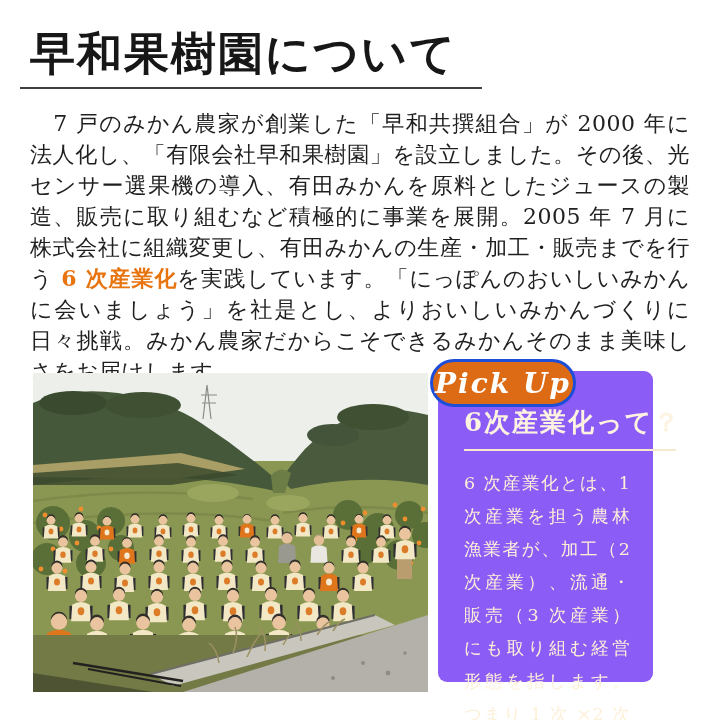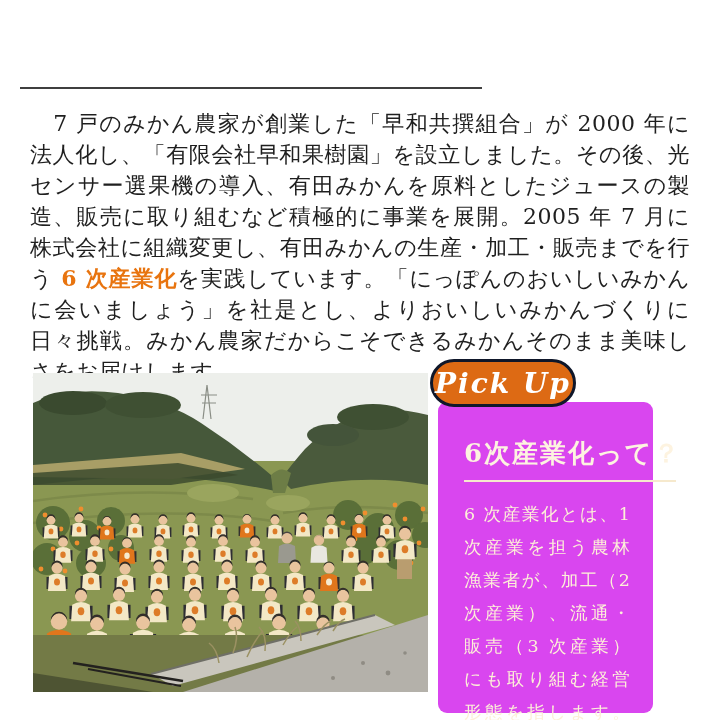--- a/index.html
+++ b/index.html
@@ -23,46 +23,47 @@
   }
   .about .accent{color:#e8740f;font-weight:600;}
   
   .photo{
     position:absolute;left:33px;top:373px;width:395px;height:319px;overflow:hidden;background:#edefeb;
   }
   .photo svg{display:block;width:100%;height:100%;}
   
   .pickup-badge{
     position:absolute;left:430px;top:359px;width:140px;height:42px;z-index:3;
-    background:#dd6a14;border:3px solid #0f172a;border-radius:26px;
+    background:#dd6a14;border:3px solid #1d4ed8;border-radius:26px;
     display:flex;align-items:center;justify-content:center;
     color:#ffffff;font-size:28px;font-style:italic;font-weight:700;letter-spacing:2px;
   }
   
   .pickup-box{
-    position:absolute;left:438px;top:402px;width:215px;height:311px;z-index:2;
-    background:#d946ef;border-radius:9px;box-sizing:border-box;
+    position:absolute;left:438px;top:371px;width:215px;height:311px;z-index:2;
+    background:#8b5cf6;border-radius:9px;box-sizing:border-box;
     padding:34px 22px 0 26px;
   }
   .pickup-title{
     margin:0;color:#fdf3e0;font-size:26px;font-weight:600;letter-spacing:2px;white-space:nowrap;
   }
   .pickup-title-underline{
     width:212px;height:2px;background:#f6e9cd;margin-top:9px;
   }
   .pickup-body{
     margin:16px 0 0 0;color:#fdf0d8;font-size:17.5px;line-height:33px;
     letter-spacing:1.2px;text-align:justify;
   }
 </style>
 </head>
 <body>
 
 <div class="page">
 
+  <h1 class="title">早和果樹園について</h1>
   <div class="title-underline"></div>
 
   <p class="about"><span>　7 戸のみかん農家が創業した「早和共撰組合」が 2000 年に法人化し、「有限会社早和果樹園」を設立しました。その後、光センサー選果機の導入、有田みかんを原料としたジュースの製造、販売に取り組むなど積極的に事業を展開。2005 年 7 月に株式会社に組織変更し、有田みかんの生産・加工・販売までを行う </span><span class="accent">6 次産業化</span><span>を実践しています。「にっぽんのおいしいみかんに会いましょう」を社是とし、よりおいしいみかんづくりに日々挑戦。みかん農家だからこそできるみかんそのまま美味しさをお届けします。</span></p>
 
   <div class="photo" role="img" aria-label="みかん畑の前に並んだ早和果樹園スタッフの集合写真">
     <svg viewBox="0 0 395 319" preserveAspectRatio="none">
       <defs>
 
         <g id="pc">
           <rect x="-10.5" y="8" width="4" height="12" fill="#2e2e33"></rect>

